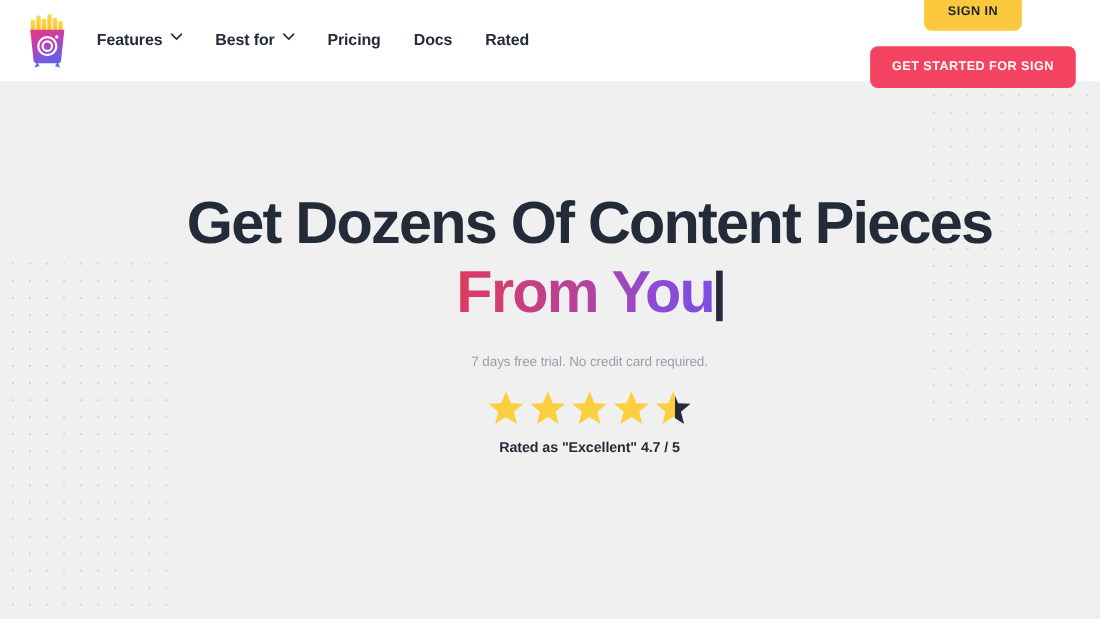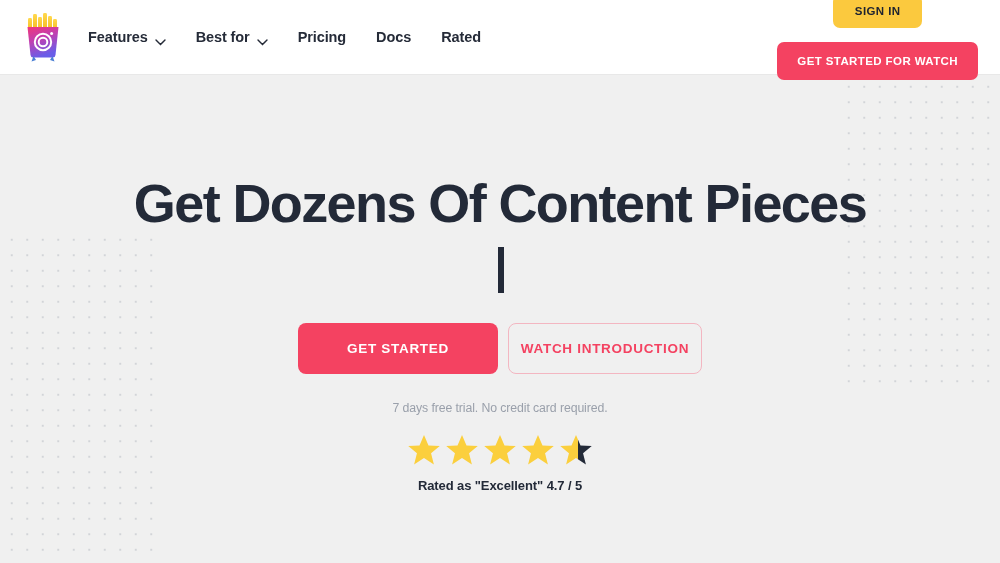--- a/index.html
+++ b/index.html
@@ -27,21 +27,21 @@
     display:flex; align-items:center; justify-content:center;
   }
   .logo-wrap svg { display:block; }
 
   .nav {
     display:flex; align-items:center;
     margin-left:22px;
     gap:30px;
   }
   .nav-item {
-    display:flex; align-items:flex-end; gap:7px;
+    display:flex; align-items:flex-start; gap:7px;
     font-size:14.5px; font-weight:bold;
     color:#252b38;
     cursor:pointer;
     letter-spacing:-0.1px;
     white-space:nowrap;
   }
   .chev {
     width:11px; height:7px; display:inline-block;
     position:relative; top:1px;
   }
@@ -71,20 +71,21 @@
     padding:0 20px; height:38px;
     cursor:pointer;
   }
 
   
   .hero {
     position:absolute; top:75px; left:0;
     width:1000px; height:488px;
     background:#f0f0f0;
     overflow:hidden;
+    padding-left:36px;
   }
 
   .dots {
     position:absolute;
     background-image:radial-gradient(#d2d4d8 1.2px, transparent 1.3px);
     background-size:15.5px 15.5px;
     background-position:4px 4px;
     pointer-events:none;
   }
   .dots-left  { left:0;   top:153px; width:163px; height:335px; }
@@ -250,44 +251,40 @@
       </div>
 
       <div class="nav-item">
         <span>Rated</span>
       </div>
 
     </nav>
 
     <div class="header-actions">
       <button class="btn-signin">SIGN IN</button>
-      <button class="btn-getstarted-free">GET STARTED FOR WATCH</button>
+      <button class="btn-getstarted-free">GET STARTED FOR SIGN</button>
     </div>
 
   </div>
 
   <div class="hero">
 
     <div class="dots dots-right"></div>
     <div class="dots dots-left"></div>
 
     <div class="hero-inner">
 
       <h1 class="headline">
         <span>Get Dozens Of Content Pieces</span>
         <span class="headline-line2">
-          <span class="caret"></span>
+          <span class="grad-text">From You</span><span class="caret"></span>
         </span>
       </h1>
 
 
-      <div class="cta-row">
-        <button class="btn-get-started">GET STARTED</button>
-        <button class="btn-watch">WATCH INTRODUCTION</button>
-      </div>
 
       <div class="trial-note">7 days free trial. No credit card required.</div>
 
       <div class="rating-block">
         <div class="stars">
           <span>
             <svg width="38" height="36" viewBox="0 0 24 24">
                 <path d="M12 2 L15 9 L22.5 9.4 L16.7 14.2 L18.6 21.6 L12 17.4 L5.4 21.6 L7.3 14.2 L1.5 9.4 L9 9 Z" fill="#FBCF3D"></path>
               </svg>
           </span>

